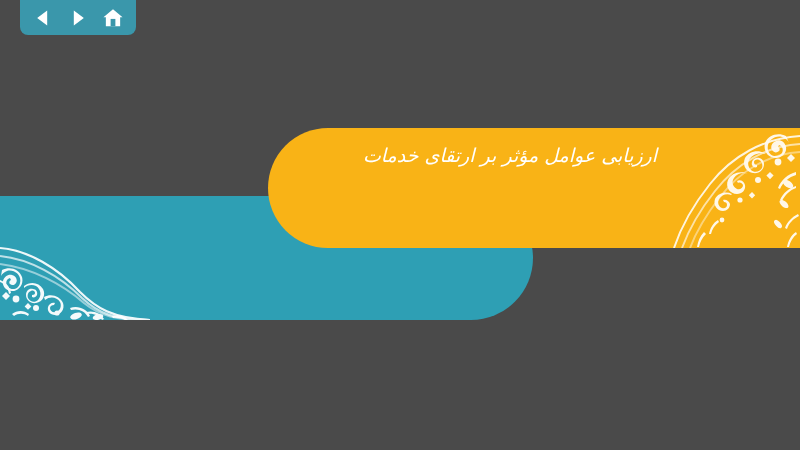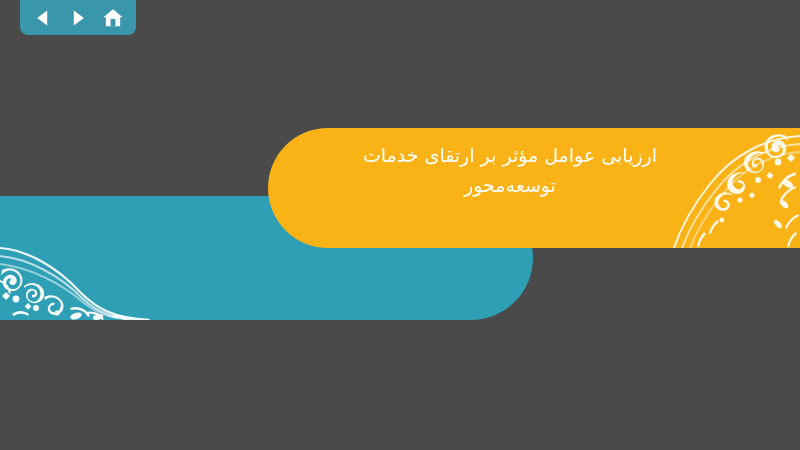--- a/index.html
+++ b/index.html
@@ -10,20 +10,21 @@
     overflow:hidden;
     font-family:"DejaVu Sans","Liberation Sans",sans-serif;
   }
 
   
   #slide{
     position:absolute;inset:0;
     width:800px;height:450px;
     background:var(--bg,#4a4a4a);
     overflow:hidden;
+    font-style:italic;
   }
 
   
   #navbar{
     position:absolute;
     left:20px;top:0;
     width:116px;height:35px;
     background:#3a97ab;
     border-bottom-left-radius:8px;
     border-bottom-right-radius:8px;
@@ -192,16 +193,15 @@
           <path d="M44,104 c-4,4 -6,9 -7,15 l2,0 c1,-5 3,-9 7,-13 z"></path>
           <path d="M138,86 c-6,3 -11,8 -13,14 l2,1 c2,-6 6,-10 12,-13 z"></path>
           <path d="M136,104 c-5,3 -8,9 -9,15 l2,0 c1,-5 4,-10 8,-13 z"></path>
         </g>
       </svg>
     </div>
   </div>
 
   <div id="title-block">
     <div class="title-line">ارزیابی عوامل مؤثر بر ارتقای خدمات</div>
-    <div class="title-line">توسعه‌محور</div>
   </div>
 
 </div>
 
 </body></html>

